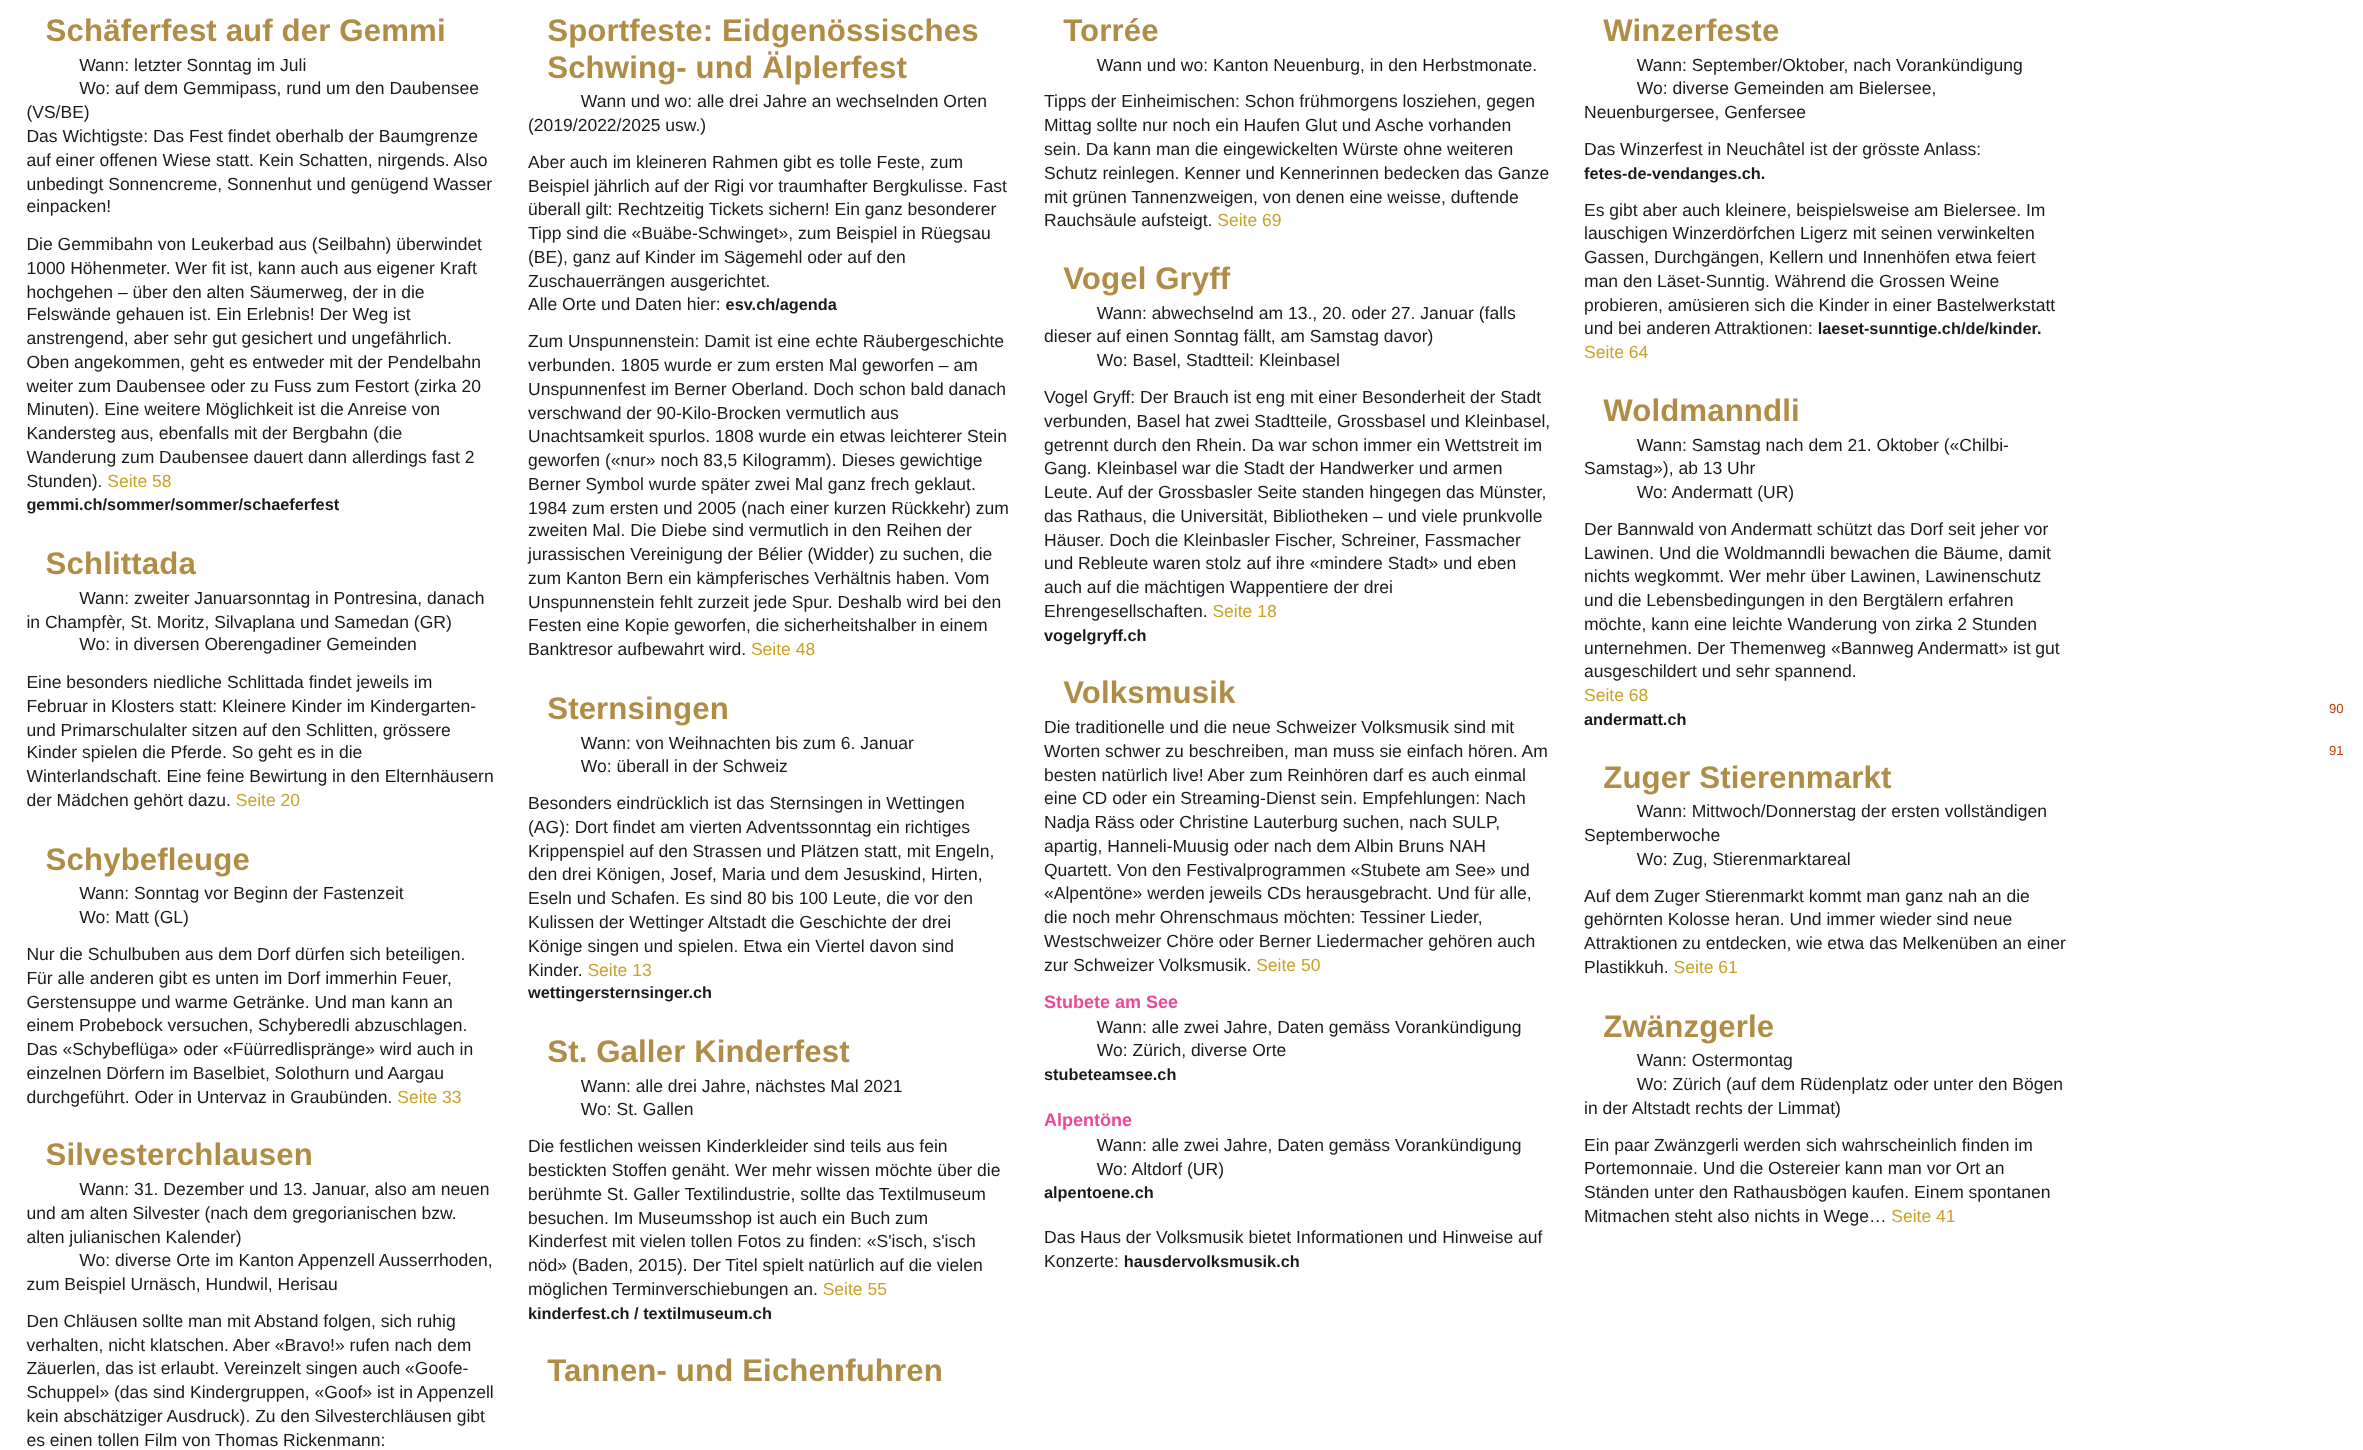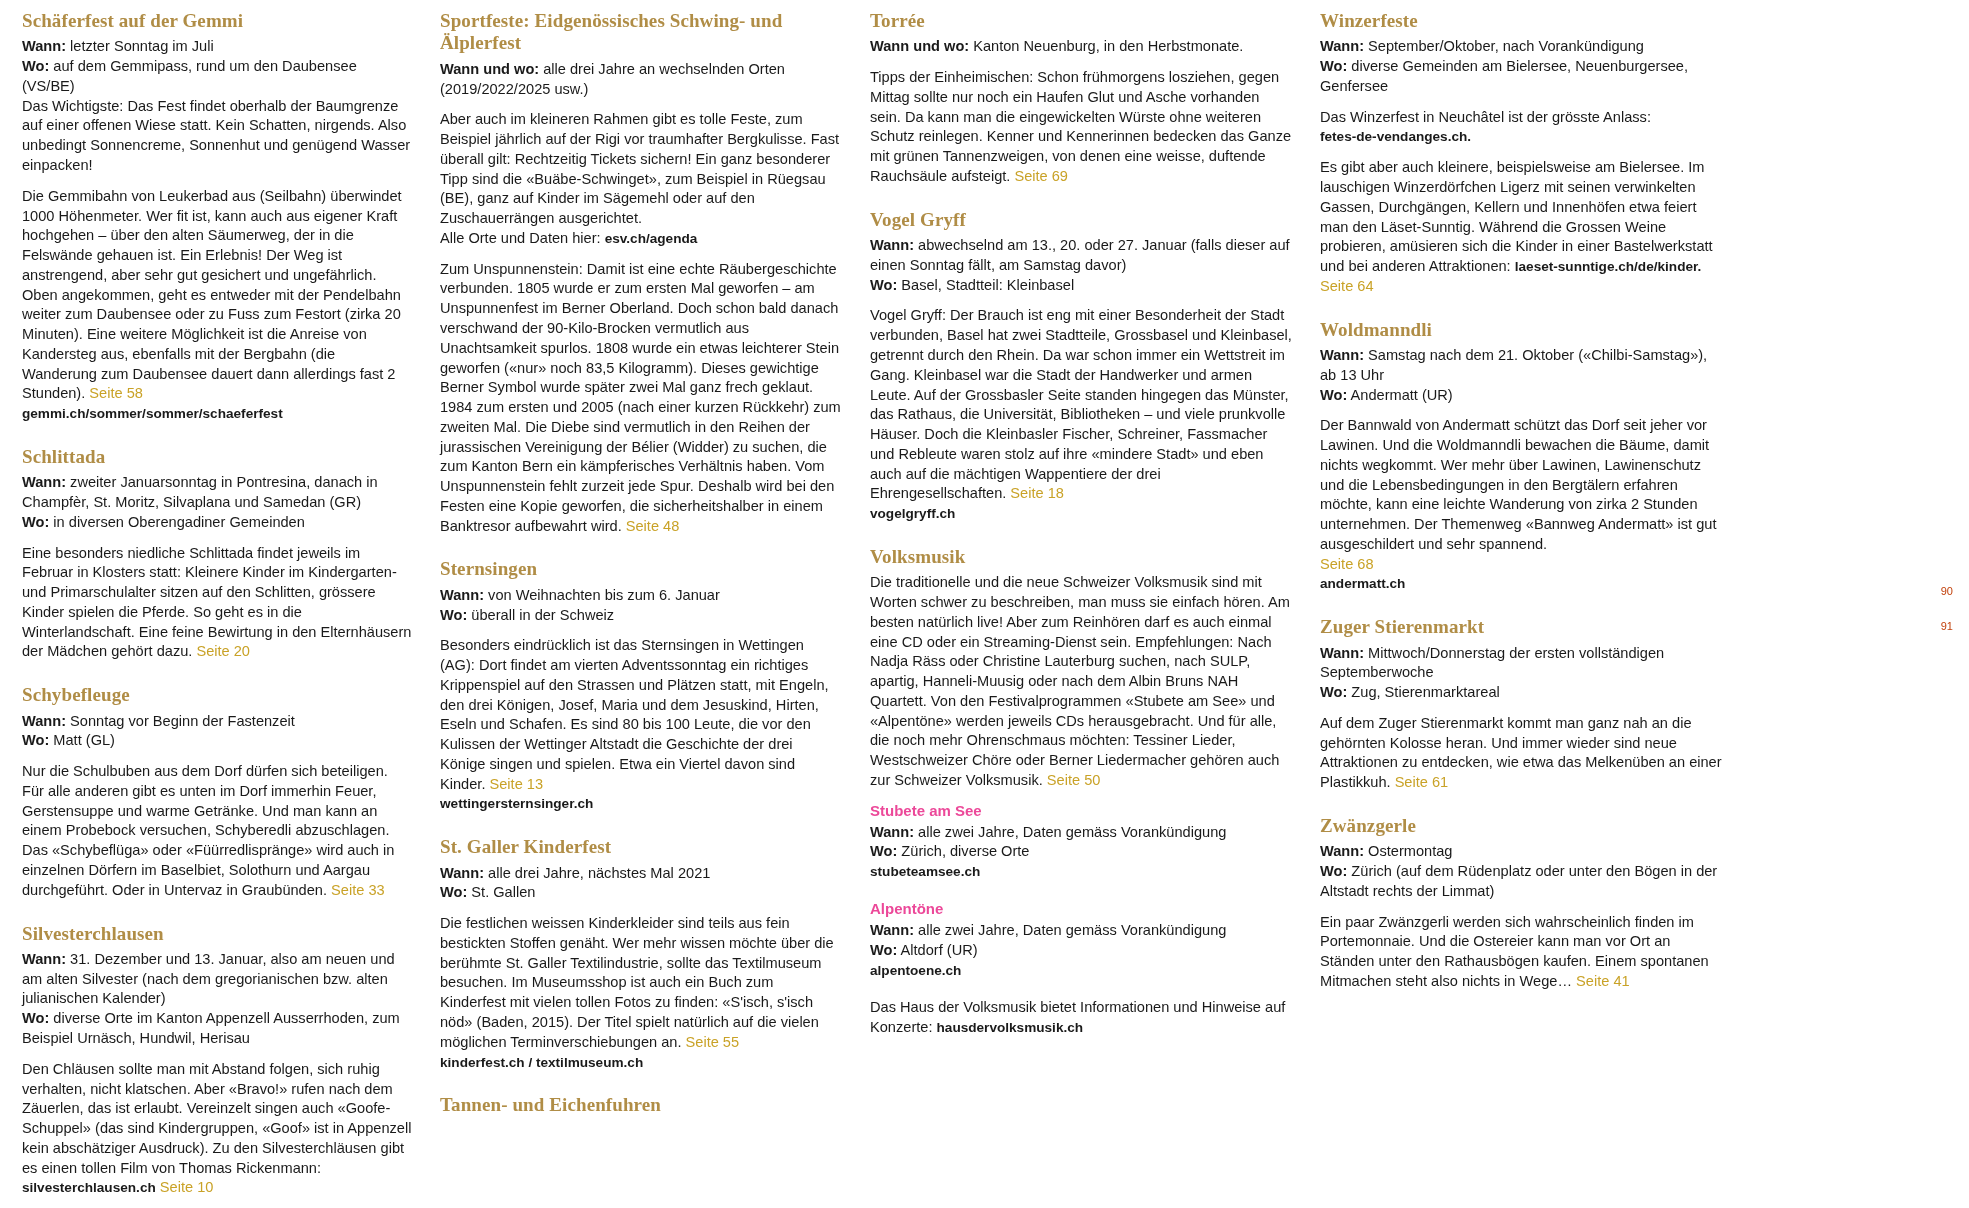--- a/index.html
+++ b/index.html
@@ -32,46 +32,45 @@
     width: 412px;
     padding: 0 14px;
     box-sizing: border-box;
   }
   .col.c1 { width: 418px; }
   .col.c2 { width: 430px; }
   .col.c3 { width: 450px; }
   .col.c4 { width: 430px; }
 
   h2.entry-title {
-    font-size: 19px;
+    font-size: 26px;
     line-height: 1.18;
     font-weight: bold;
     color: #b08d46;
-    margin: 0 0 5px 0;
+    margin: 0 0 5px 16px;
     letter-spacing: 0.1px;
-    font-family: Liberation Serif, serif;
   }
   h3.sub-title {
     font-size: 15px;
     line-height: 1.2;
     font-weight: bold;
     color: #ec4899;
     margin: 0 0 3px 0;
   }
   .entry { margin-bottom: 22px; }
   .entry.sub { margin-bottom: 18px; }
   p {
     font-size: 14.6px;
     line-height: 1.355;
     margin: 0 0 11px 0;
     color: #1a1a1a;
   }
   p:last-child { margin-bottom: 0; }
   .meta { margin-bottom: 11px; }
-  .meta .lbl { font-weight: bold; }
+  .meta .lbl { font-weight: normal; margin-left: 44px; }
   .url {
     font-weight: bold;
     font-size: 13.6px;
     color: #1a1a1a;
     word-break: break-word;
   }
   .pg {
     color: #c9a227;
     white-space: nowrap;
   }

